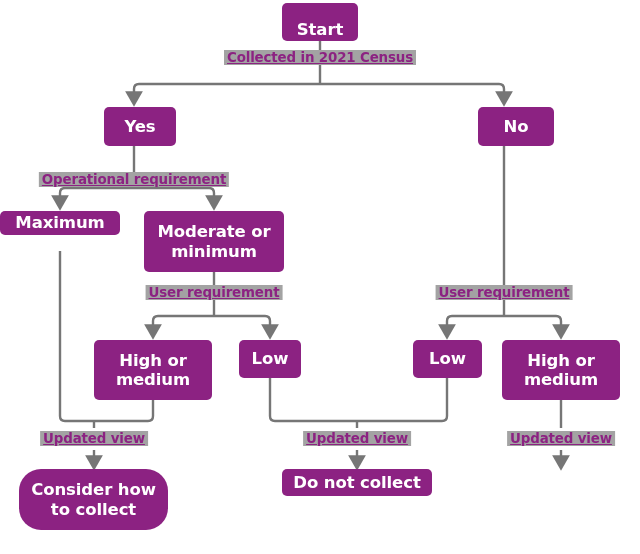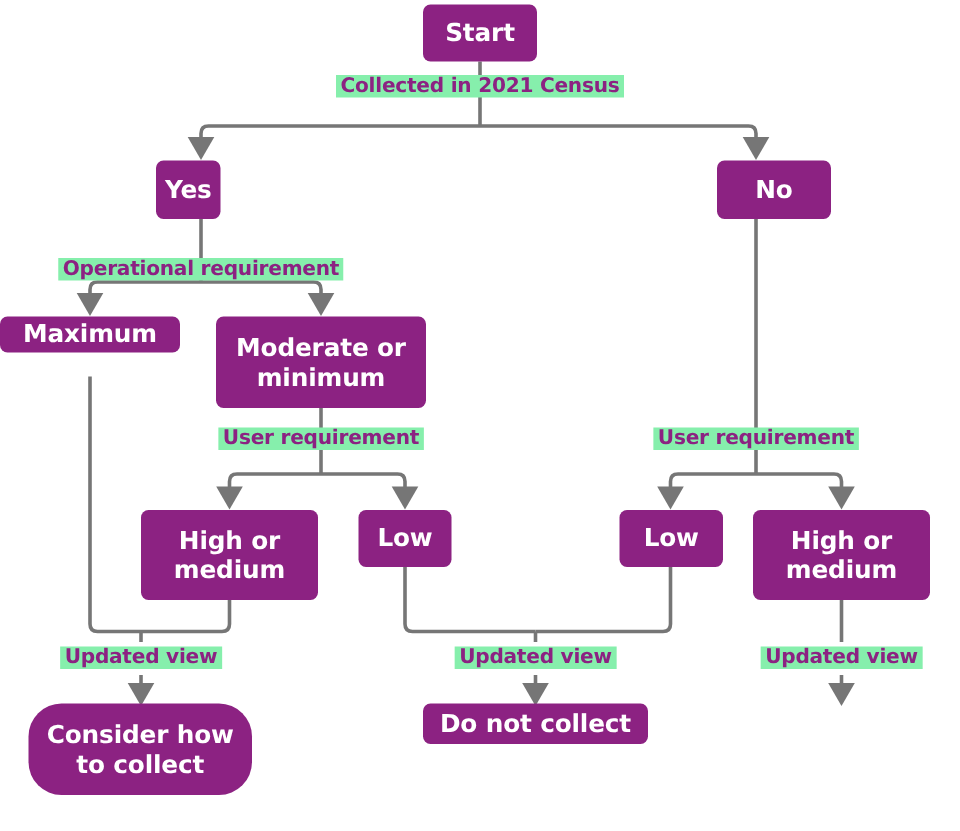--- a/index.html
+++ b/index.html
@@ -47,22 +47,23 @@
   }
   .edge-label {
     position: absolute;
     color: #8c2282;
     font-weight: bold;
     font-size: 13.4px;
     letter-spacing: -0.15px;
     white-space: nowrap;
     text-align: center;
     transform: translateX(-50%);
-    background: #86efac;
+    background: #a3a3a3;
     padding: 0 3px;
+    text-decoration: underline;
   }
 </style>
 </head>
 <body>
 
 <div id="chart-root">
 
   <svg class="connectors" viewBox="0 0 640 554" width="640" height="554" xmlns="http://www.w3.org/2000/svg">
     <defs>
       <marker id="arrow" markerWidth="9" markerHeight="9" refX="3.2" refY="4.5" orient="auto" markerUnits="strokeWidth">
@@ -95,25 +96,25 @@
       <path d="M270,378 L270,416 Q270,421 275,421 L357,421"></path>
       <path d="M447,378 L447,416 Q447,421 442,421 L357,421"></path>
       <path d="M357,421 L357,428"></path>
       <path d="M357,450 L357,463" marker-end="url(#arrow)"></path>
 
       <path d="M561,400 L561,428"></path>
       <path d="M561,450 L561,463" marker-end="url(#arrow)"></path>
     </g>
   </svg>
 
-  <div class="node" style="left:282px; top:3px; width:76px; height:38px;">
+  <div class="node" style="left:282px; top:3px; width:76px; height:38px;align-items:flex-end;">
     <span>Start</span>
   </div>
 
-  <div class="node" style="left:104px; top:107px; width:43px; height:39px;">
+  <div class="node" style="left:104px; top:107px; width:72px; height:39px;">
     <span>Yes</span>
   </div>
 
   <div class="node" style="left:478px; top:107px; width:76px; height:39px;">
     <span>No</span>
   </div>
 
   <div class="node" style="left:0px; top:211px; width:120px; height:24px;">
     <span>Maximum</span>
   </div>

